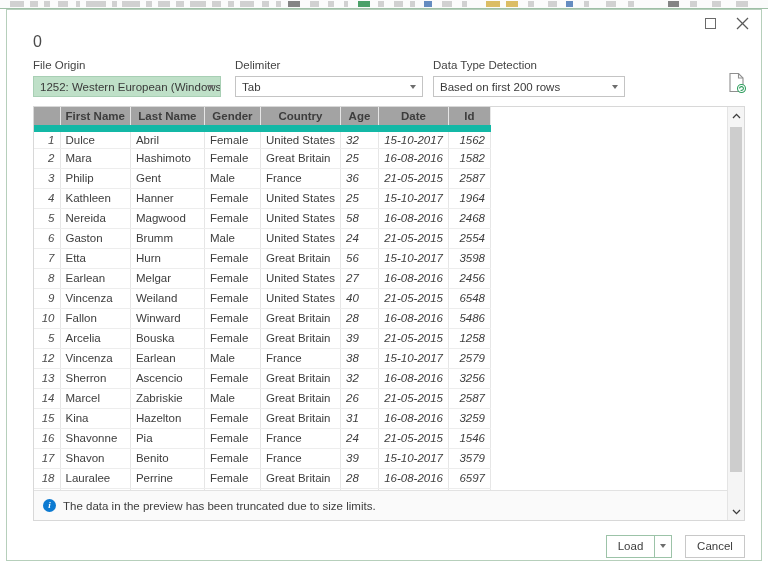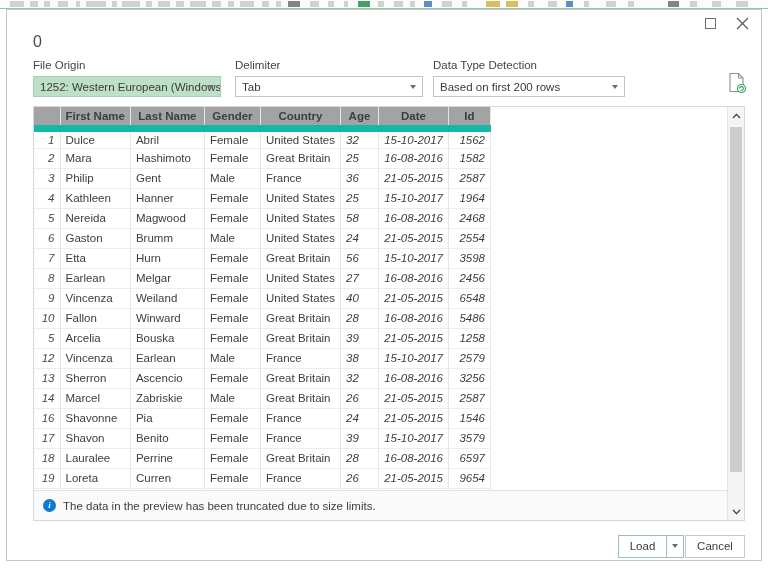--- a/index.html
+++ b/index.html
@@ -302,21 +302,21 @@
   }
 
   
   .footer {
     position: absolute;
     right: 16px;
     top: 524px;
     height: 24px;
     display: flex;
     align-items: center;
-    gap: 1px;
+    gap: 13px;
   }
   .btn {
     height: 23px;
     box-sizing: border-box;
     border: 1px solid #c8c8c8;
     background: #ffffff;
     font-size: 11.5px;
     color: #3d3d3d;
     display: flex;
     align-items: center;
@@ -622,20 +622,30 @@
                 <td class="rownum">14</td>
                 <td>Marcel</td>
                 <td>Zabriskie</td>
                 <td>Male</td>
                 <td>Great Britain</td>
                 <td class="num">26</td>
                 <td class="italic">21-05-2015</td>
                 <td class="italic">2587</td>
               </tr>
               <tr>
+                <td class="rownum">15</td>
+                <td>Kina</td>
+                <td>Hazelton</td>
+                <td>Female</td>
+                <td>Great Britain</td>
+                <td class="num">31</td>
+                <td class="italic">16-08-2016</td>
+                <td class="italic">3259</td>
+              </tr>
+              <tr>
                 <td class="rownum">16</td>
                 <td>Shavonne</td>
                 <td>Pia</td>
                 <td>Female</td>
                 <td>France</td>
                 <td class="num">24</td>
                 <td class="italic">21-05-2015</td>
                 <td class="italic">1546</td>
               </tr>
               <tr>

